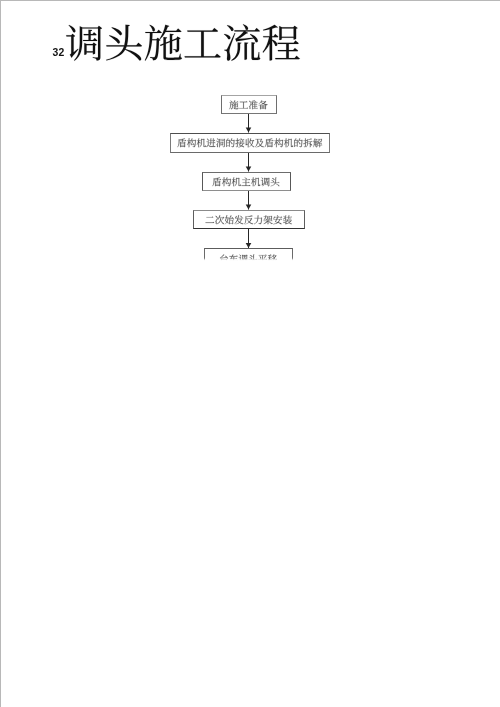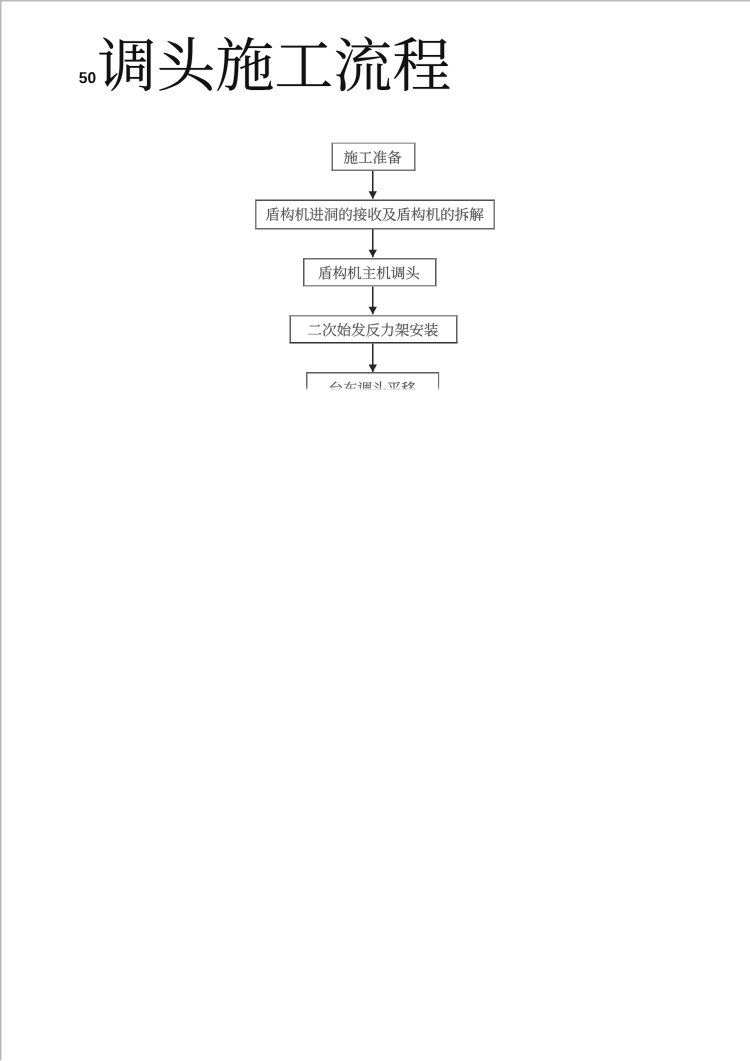--- a/index.html
+++ b/index.html
@@ -79,21 +79,21 @@
   }
 </style>
 </head>
 <body>
 
 <div id="page">
   <div class="edge-top"></div>
   <div class="edge-left"></div>
 
   <div class="heading">
-    <span class="title-num">50</span>
+    <span class="title-num">32</span>
     <span id="title-host"><svg class="glyphlayer" width="235.79999999999995" height="47.16" style="left: 64.55px; top: 23.366px;">
           <g transform="scale(0.039299999999999995)">
             <path d="M103 49 91 56C134 101 193 176 210 232C278 278 325 138 103 49ZM220 350C240 345 253 338 258 331L192 276L159 311H29L38 341H158V762C158 780 153 786 122 802L166 883C175 878 188 865 193 845C257 773 315 701 342 665L332 653C293 685 254 716 220 742ZM376 103V456C376 646 357 816 230 948L245 959C420 831 437 637 437 456V143H840V858C840 872 835 879 817 879C798 879 706 871 706 871V887C747 892 770 901 785 911C797 922 802 939 804 957C891 949 900 916 900 864V155C921 151 938 143 944 136L862 73L830 113H449L376 81ZM549 722V564H709V722ZM549 786V752H709V795H717C736 795 765 781 766 775V572C783 569 799 562 805 555L732 499L700 534H553L491 506V805H500C525 805 549 791 549 786ZM689 179 597 169V283H473L481 313H597V430H457L465 460H798C812 460 820 455 823 444C797 416 752 380 752 380L715 430H654V313H779C793 313 802 308 804 297C779 270 738 236 738 236L702 283H654V205C678 202 686 193 689 179Z" transform="translate(0,0)" fill="#111111" stroke="#111111" stroke-width="3"></path>
             <path d="M129 311 120 322C197 367 303 452 345 514C428 549 447 387 129 311ZM194 110 184 120C255 166 356 249 397 304C479 339 502 187 194 110ZM866 503 814 567H578C613 438 609 278 611 81C635 77 644 68 647 54L539 42C539 259 546 431 508 567H49L58 597H498C445 751 323 858 47 937L56 955C322 893 460 805 531 681C711 764 838 874 888 946C973 991 1014 796 541 663C552 642 561 620 569 597H933C947 597 956 592 959 581C924 548 866 503 866 503Z" transform="translate(1000,0)" fill="#111111" stroke="#111111" stroke-width="3"></path>
             <path d="M159 44 148 51C185 87 225 150 230 203C292 252 348 117 159 44ZM764 284 668 273V458L566 499V394C587 391 597 381 599 368L505 357V524L415 560L435 584L505 556V867C505 925 528 940 617 940L749 941C937 941 973 931 973 900C973 887 966 880 943 873L939 784H927C916 825 905 861 897 871C892 877 886 879 873 880C856 882 810 883 752 883H623C573 883 566 876 566 853V531L668 490V787H680C702 787 727 773 727 765V466L844 419V660C844 671 842 674 827 674C801 674 757 671 757 671V682C782 687 801 695 807 702C813 709 817 722 817 745C891 739 904 705 904 662V411C921 407 935 398 941 388L861 346L835 390L727 434V310C752 307 761 298 764 284ZM655 74 553 44C524 180 468 313 408 398L423 408C474 362 521 300 559 228H937C951 228 961 223 963 212C930 181 876 139 876 139L828 199H574C590 166 604 130 617 94C639 93 651 85 655 74ZM382 169 337 228H41L49 257H159C161 504 135 750 31 951L45 961C154 815 198 635 216 442H331C324 713 308 836 282 863C274 871 266 873 251 873C234 873 193 870 167 867L166 885C190 890 213 897 224 906C235 915 237 932 237 951C270 951 303 941 326 916C366 874 384 751 392 449C413 446 425 442 432 433L359 373L322 412H219C223 361 225 309 227 257H437C451 257 462 252 464 241C433 211 382 169 382 169Z" transform="translate(2000,0)" fill="#111111" stroke="#111111" stroke-width="3"></path>
             <path d="M42 846 51 875H935C949 875 959 870 962 859C925 826 866 780 866 780L814 846H532V220H867C882 220 892 215 895 204C858 171 799 125 799 125L746 190H110L119 220H464V846Z" transform="translate(3000,0)" fill="#111111" stroke="#111111" stroke-width="3"></path>
             <path d="M101 678C90 678 57 678 57 678V700C78 702 93 705 106 714C128 728 134 807 120 910C122 941 134 959 152 959C187 959 206 933 208 890C212 809 183 763 183 718C183 695 189 664 199 634C212 590 292 373 334 257L316 253C145 624 145 624 127 657C117 678 114 678 101 678ZM52 277 43 286C85 313 137 364 153 406C226 447 264 302 52 277ZM128 55 119 64C162 95 215 151 229 197C302 241 346 93 128 55ZM534 32 524 39C557 70 593 124 598 168C661 217 720 86 534 32ZM838 503 746 493V883C746 924 755 941 809 941H857C943 941 968 928 968 903C968 891 964 884 945 877L942 740H929C920 794 910 858 904 872C901 881 897 882 891 883C887 884 874 884 858 884H825C809 884 807 880 807 868V528C826 526 836 516 838 503ZM490 505 394 495V619C394 731 370 863 230 949L241 963C424 882 454 738 456 621V529C480 527 487 517 490 505ZM664 505 567 494V935H579C602 935 629 922 629 915V530C653 527 662 518 664 505ZM874 128 828 187H307L315 217H548C507 271 421 359 353 393C346 397 331 400 331 400L363 478C369 476 374 471 380 464C552 438 705 410 803 392C825 423 842 455 849 484C922 532 967 369 719 281L707 290C734 312 764 341 789 374C640 386 500 397 408 402C485 363 566 308 616 264C638 269 651 261 655 251L584 217H934C947 217 957 212 960 201C928 170 874 128 874 128Z" transform="translate(4000,0)" fill="#111111" stroke="#111111" stroke-width="3"></path>
             <path d="M348 892 356 921H951C964 921 973 916 976 906C945 875 891 833 891 833L845 892H695V718H905C919 718 929 713 932 703C900 673 850 633 850 633L805 689H695V534H921C935 534 944 529 947 518C915 488 864 447 864 447L818 505H406L414 534H629V689H414L422 718H629V892ZM452 110V432H461C488 432 515 417 515 411V378H816V420H826C848 420 880 404 881 398V149C899 146 914 138 920 130L842 72L808 110H520L452 79ZM515 348V139H816V348ZM333 43C271 85 145 143 40 173L45 190C98 183 154 172 206 160V334H40L48 363H194C163 499 109 637 30 741L43 755C111 690 165 615 206 531V957H216C247 957 270 940 270 935V447C303 484 338 535 348 577C409 623 460 499 270 422V363H401C415 363 425 358 427 347C398 318 350 279 350 279L307 334H270V144C307 134 340 123 367 113C391 120 408 119 417 110Z" transform="translate(5000,0)" fill="#111111" stroke="#111111" stroke-width="3"></path>
           </g>
         </svg><span class="cjk-fallback" style="font-size: 39.3px; color: rgb(17, 17, 17); left: 64.55px; top: 24.152px;">调头施工流程</span></span>

